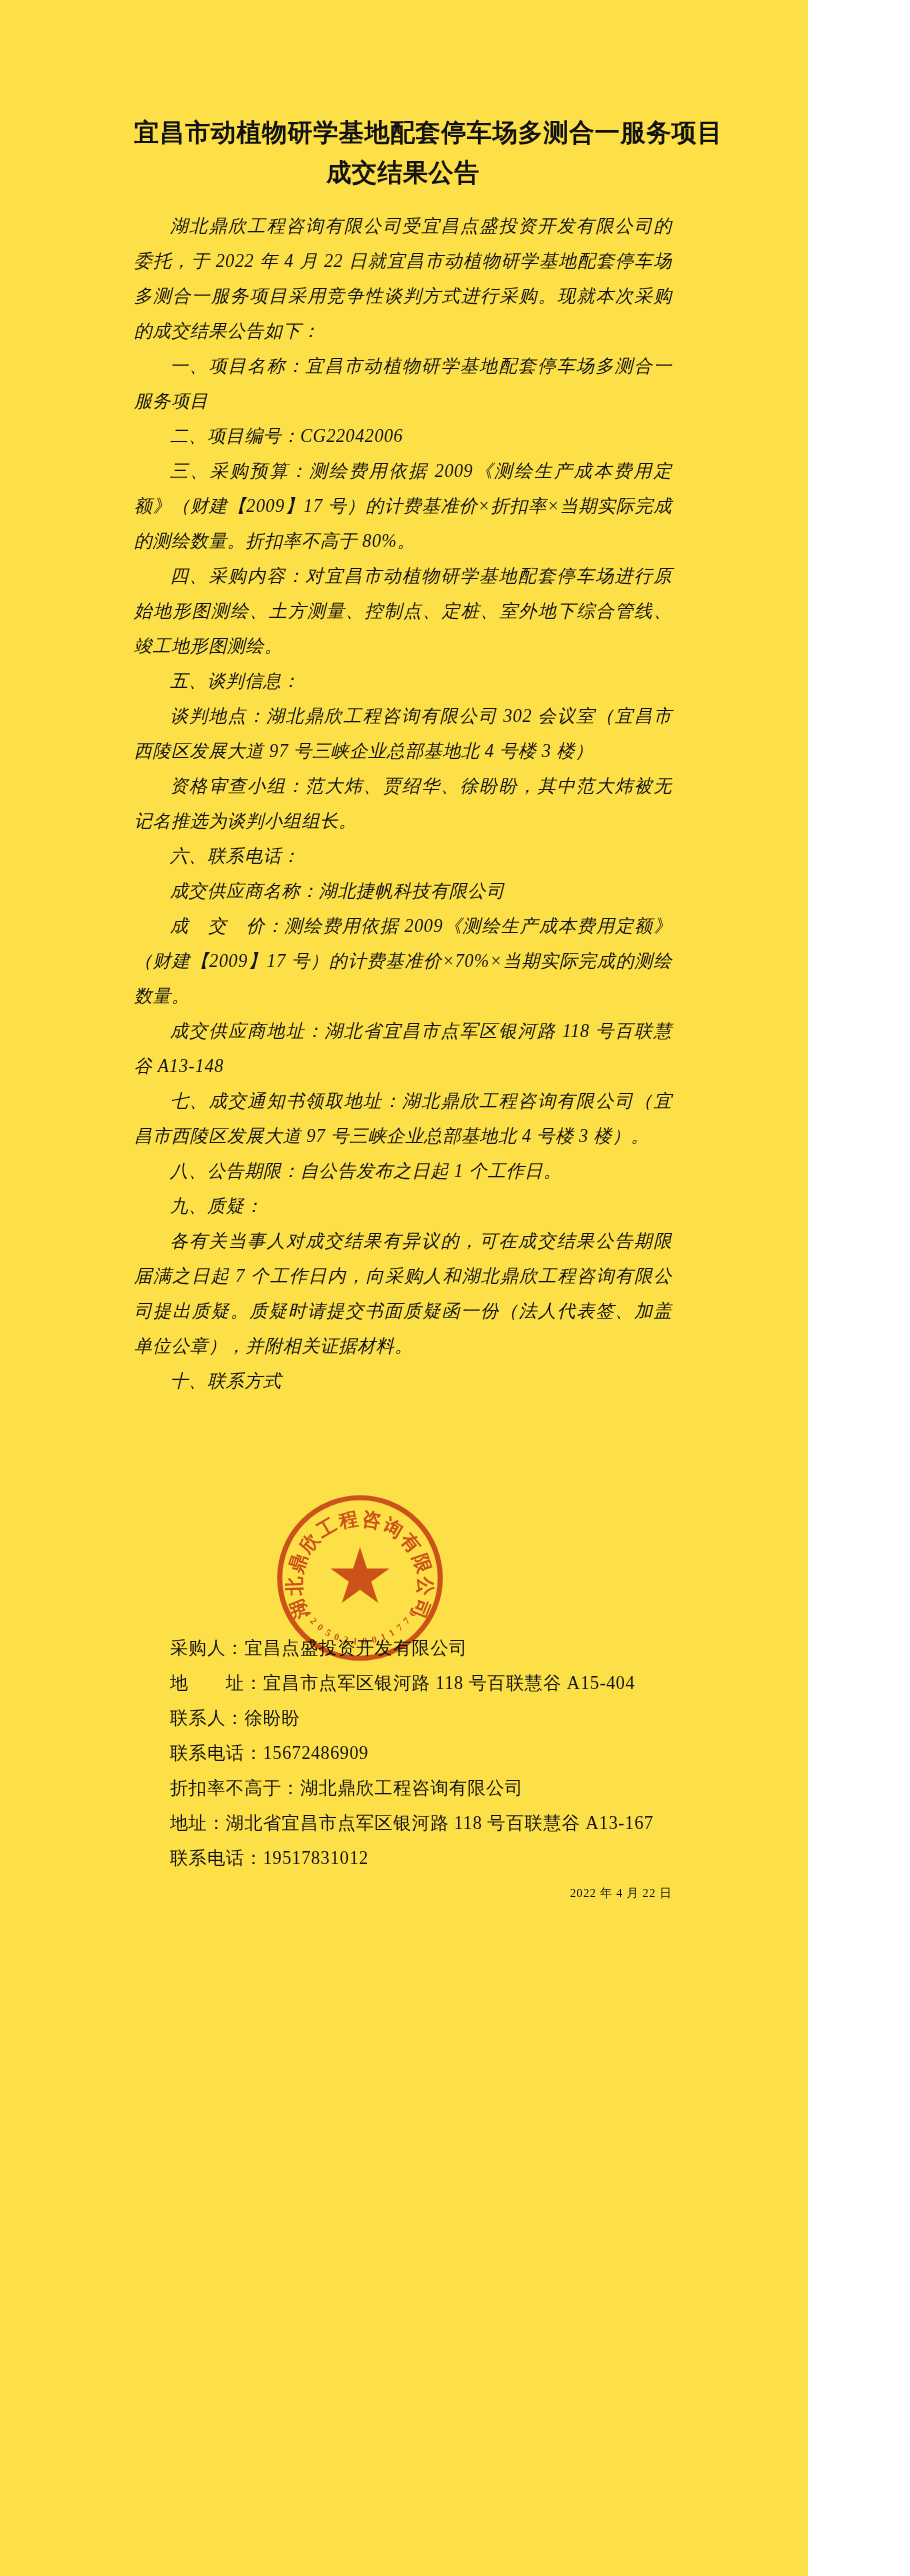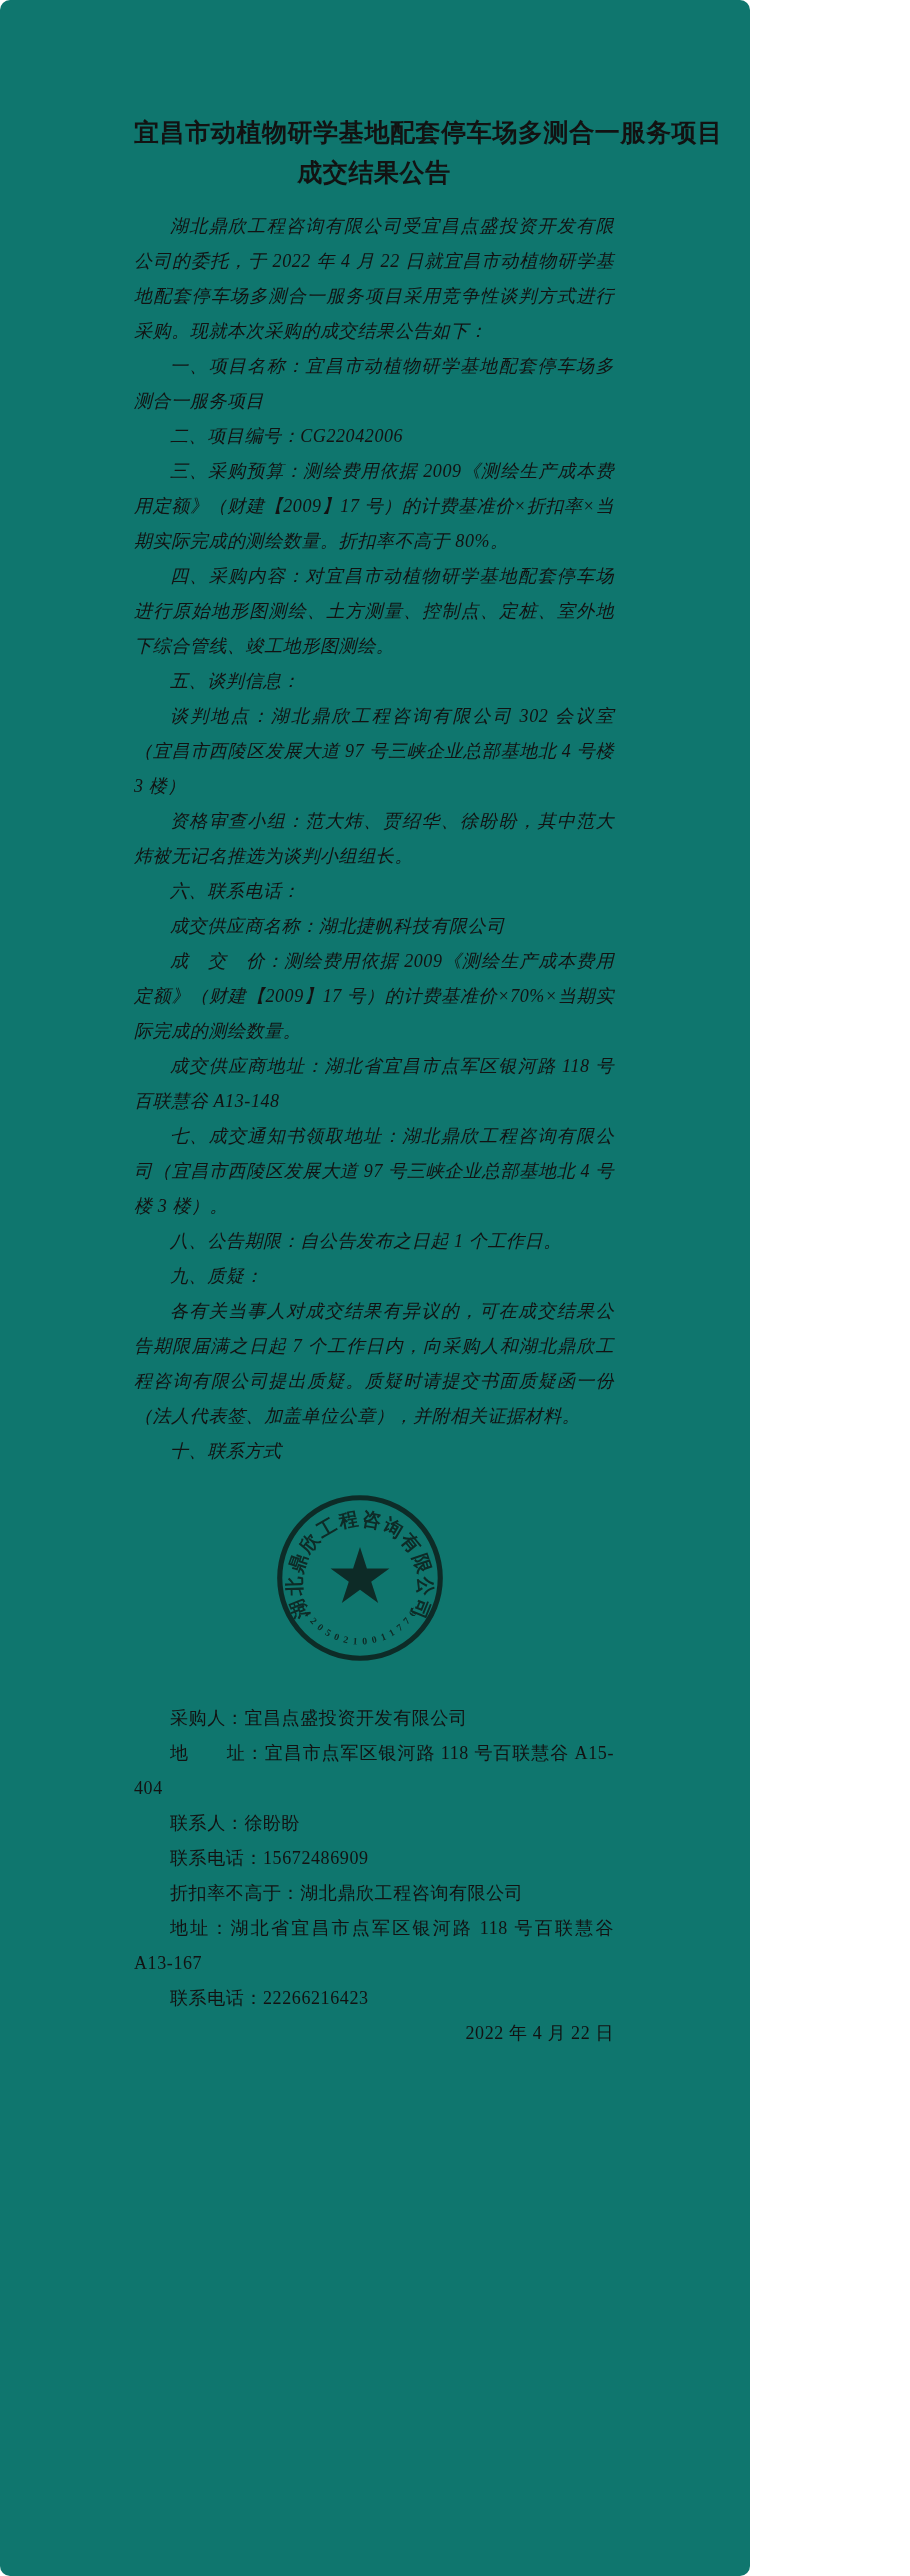--- a/index.html
+++ b/index.html
@@ -1,24 +1,23 @@
 <!DOCTYPE html>
 <html style="font-size:9.2px"><head>
 <meta charset="utf-8">
 <style>
   html, body { margin: 0; padding: 0; background: #ffffff; }
   .page {
     position: relative;
-    width: 750px;
+    width: 808px;
     height: 2576px;
-    background: #0f766e;
+    background: #fde047;
     overflow: hidden;
     font-family: "Liberation Serif", "DejaVu Serif", serif;
     color: #121212;
-    border-radius: 10px;
   }
   .content {
     padding: 113px 136px 0 134px;
   }
   .title-block { text-align: center; }
   .title-line {
     font-size: 25px;
     font-weight: bold;
     line-height: 40px;
     letter-spacing: 0.6px;
@@ -29,21 +28,21 @@
     margin: 0;
     font-size: 18px;
     line-height: 35px;
     letter-spacing: 0.6px;
     text-align: justify;
     text-indent: 36px;
   }
   .contacts { margin-top: 232px; }
   .date-line {
     margin: 0;
-    font-size: 18px;
+    font-size: 12px;
     line-height: 35px;
     letter-spacing: 0.6px;
     text-align: right;
     text-indent: 0;
   }
   .stamp {
     position: absolute;
     left: 274px;
     top: 1492px;
     width: 172px;
@@ -88,21 +87,21 @@
       <p class="para">十、联系方式</p>
     </div>
 
     <div class="contacts">
       <p class="para">采购人：宜昌点盛投资开发有限公司</p>
       <p class="para">地　　址：宜昌市点军区银河路 118 号百联慧谷 A15-404</p>
       <p class="para">联系人：徐盼盼</p>
       <p class="para">联系电话：15672486909</p>
       <p class="para">折扣率不高于：湖北鼎欣工程咨询有限公司</p>
       <p class="para">地址：湖北省宜昌市点军区银河路 118 号百联慧谷 A13-167</p>
-      <p class="para">联系电话：22266216423</p>
+      <p class="para">联系电话：19517831012</p>
     </div>
 
     <p class="date-line">2022 年 4 月 22 日</p>
   </div>
 
   <svg class="stamp" viewBox="0 0 300 300" xmlns="http://www.w3.org/2000/svg">
     <circle id="seal-ring" cx="150" cy="150" r="140" fill="none" stroke-width="9" stroke="#c5403b"></circle>
     <path id="seal-star" d="M150,96 L162.1,133.3 L201.4,133.3 L169.6,156.4 L181.7,193.7 L150,170.6 L118.3,193.7 L130.4,156.4 L98.6,133.3 L137.9,133.3 Z" fill="#c5403b"></path>
     <g id="seal-company-arc">
         <text x="0" y="0" fill="#c5403b" font-size="33" text-anchor="middle" transform="translate(54.50006297962089,199.58447912183894) rotate(-112)">湖</text>

